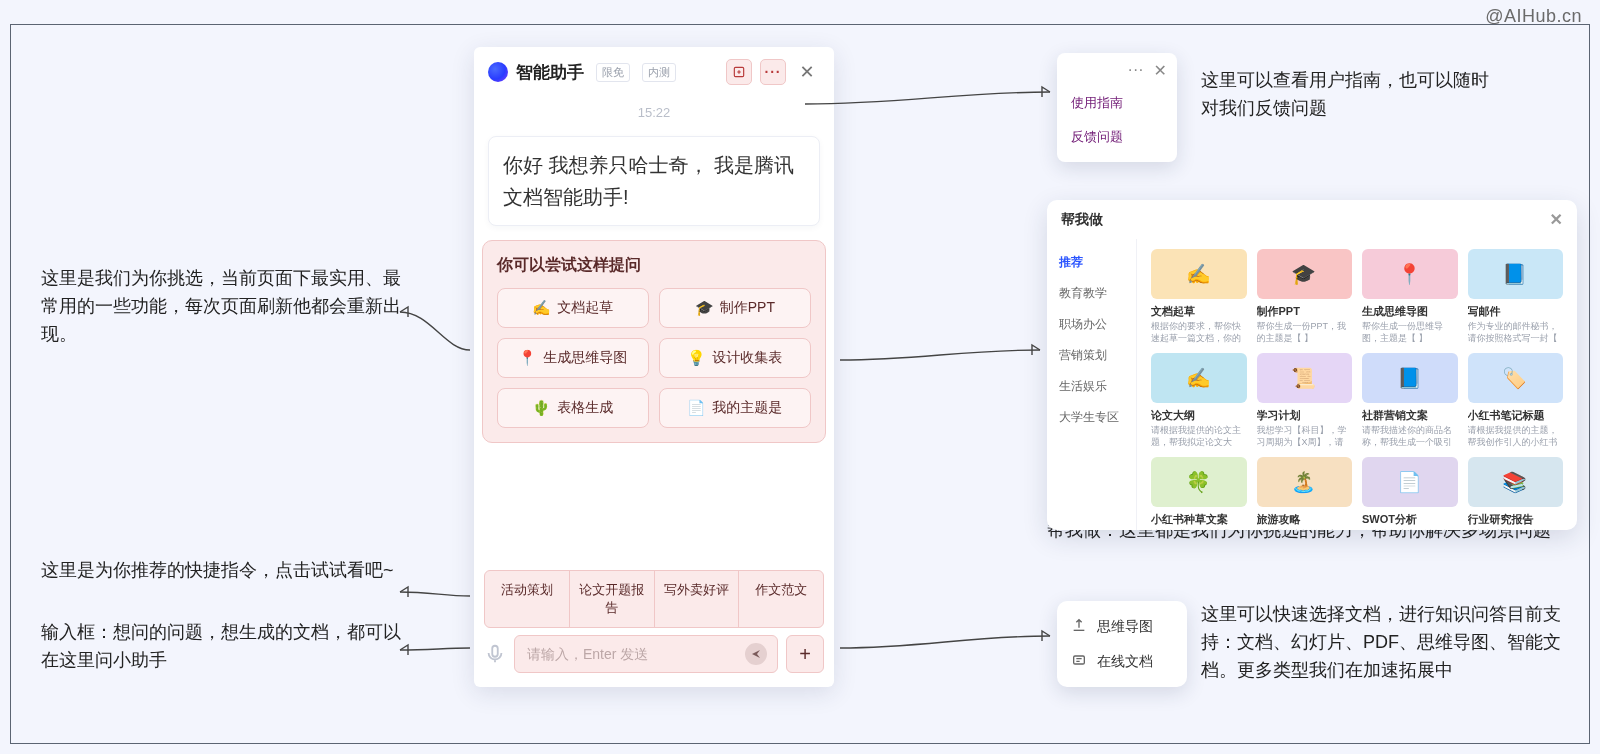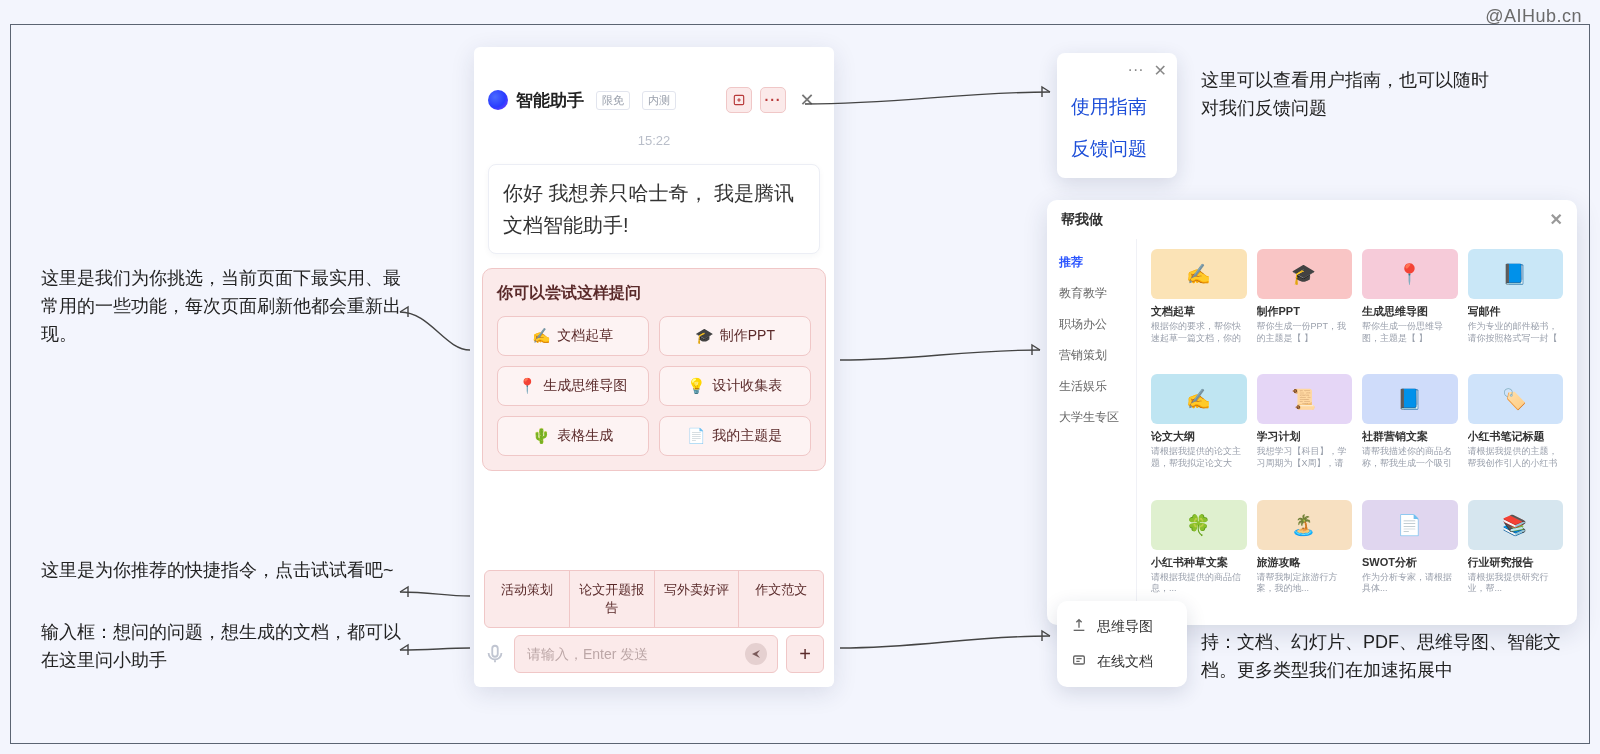--- a/index.html
+++ b/index.html
@@ -45,21 +45,20 @@
     border-radius: 6px;
     box-shadow: 0 6px 24px rgba(30,40,80,.12);
     display: flex;
     flex-direction: column;
   }
   .chat-header {
     display: flex;
     align-items: center;
     padding: 12px 14px 6px 14px;
     gap: 8px;
-    margin-top: 28px;
   }
   .logo-dot {
     width: 20px; height: 20px; border-radius: 50%;
     background: radial-gradient(circle at 35% 35%, #4a6bff 0%, #2a3cff 55%, #8a3cff 100%);
     flex: none;
   }
   .chat-title { font-size: 17px; font-weight: 600; color: #222; }
   .badge {
     font-size: 11px; color: #9aa0ac; border: 1px solid #e2e5ee;
     border-radius: 3px; padding: 1px 5px; margin-left: 4px;
@@ -139,26 +138,26 @@
   }
 
   
   .dropdown {
     position:absolute; left:1046px; top:28px;
     width:120px; background:#fff; border-radius:8px;
     box-shadow:0 6px 20px rgba(30,40,80,.14); padding:6px 0 8px;
   }
   .dd-head { display:flex; justify-content:flex-end; gap:10px; padding:2px 10px 6px; color:#888; font-size:16px; }
   .dd-head span { cursor:pointer; }
-  .dd-item { padding:8px 14px; font-size:19px; color:#1d4ed8; }
+  .dd-item { padding:8px 14px; font-size:13px; color:#701a75; }
 
   
   .helpdo {
     position:absolute; left:1036px; top:175px;
-    width:530px; height:425px; background:#fff; border-radius:10px;
+    width:530px; height:330px; background:#fff; border-radius:10px;
     box-shadow:0 8px 26px rgba(30,40,80,.14);
     display:flex; flex-direction:column; overflow:hidden;
   }
   .helpdo-head {
     display:flex; align-items:center; padding:10px 14px; font-size:14px; font-weight:600; color:#333;
   }
   .helpdo-head .x { margin-left:auto; color:#999; font-size:16px; }
   .helpdo-body { display:flex; flex:1; min-height:0; }
   .hd-side {
     width:90px; border-right:1px solid #f0f1f6; padding:8px 0;

